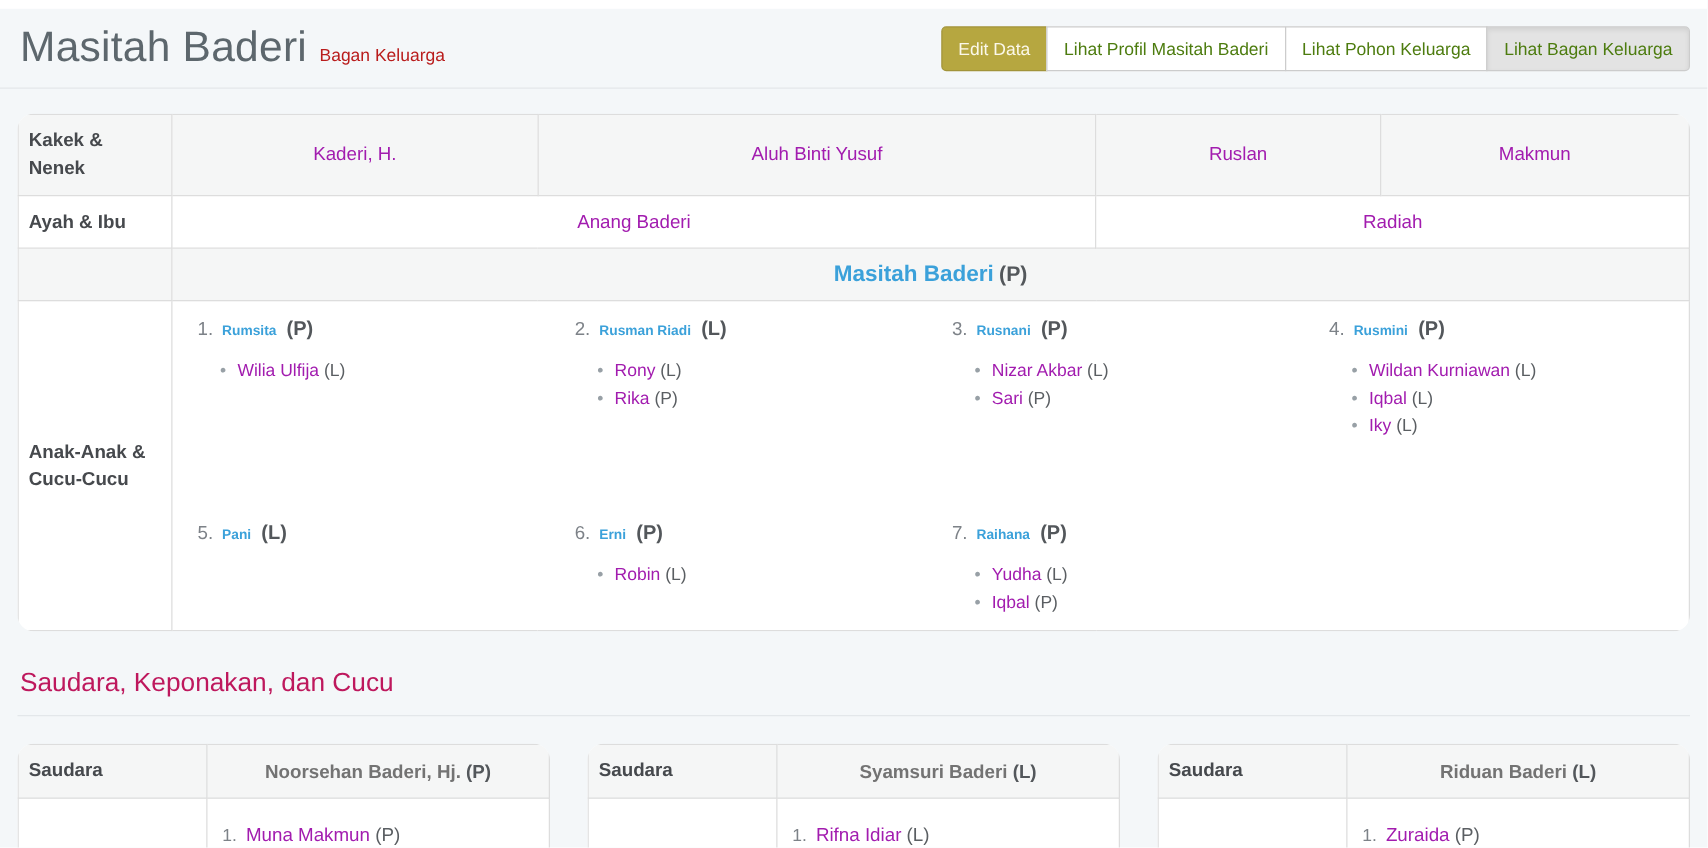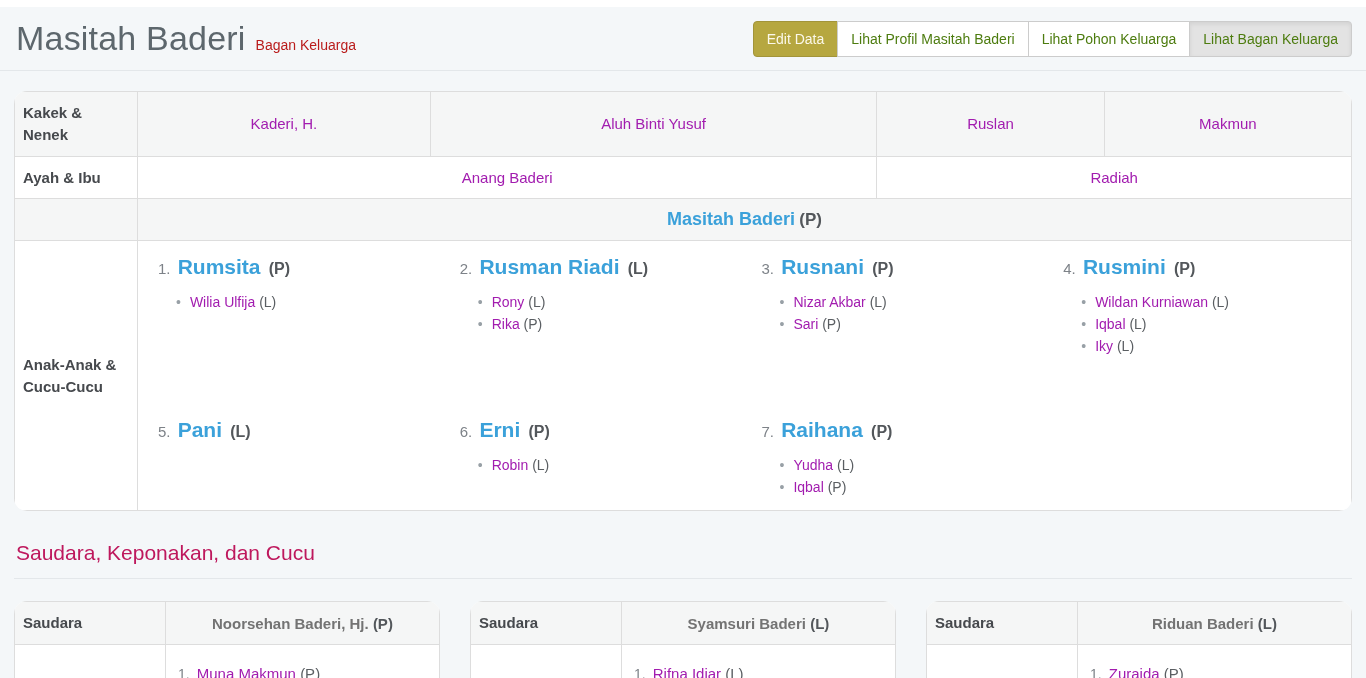--- a/index.html
+++ b/index.html
@@ -53,21 +53,21 @@
 
   
   .family-area { margin:20px 14px 0; }
   .self-name { font-size:18px; font-weight:700; color:#3ba1da; }
   .self-gender { font-size:17px; }
 
   ol.children { list-style:none; margin:0; padding:4px 0 0 6px; display:flex; flex-wrap:wrap; }
   ol.children > li { width:25%; padding:10px 10px 12px 14px; }
   ol.children > li.row1 { min-height:163px; }
   .child-head .num { font-size:15px; margin-right:3px; }
-  .child-head a.cname { font-size:21px; font-weight:700; color:#3ba1da;text-align:center; }
+  .child-head a.cname { font-size:11px; font-weight:700; color:#3ba1da;text-align:center; }
   .child-head .gb { font-size:16px; margin-left:4px; }
   ul.kids { list-style:none; margin:12px 0 0; padding:0 0 0 18px; }
   ul.kids li { font-size:14px; line-height:22px; }
   ul.kids li::before { content:"•"; color:#98a0a6; margin-right:9px; }
 
   
   .section-heading {
     margin:26px 14px 0; padding:4px 2px 13px;
     font-size:21px; font-weight:400; color:#be185d;
     border-bottom:1px solid #e3e7ea;

